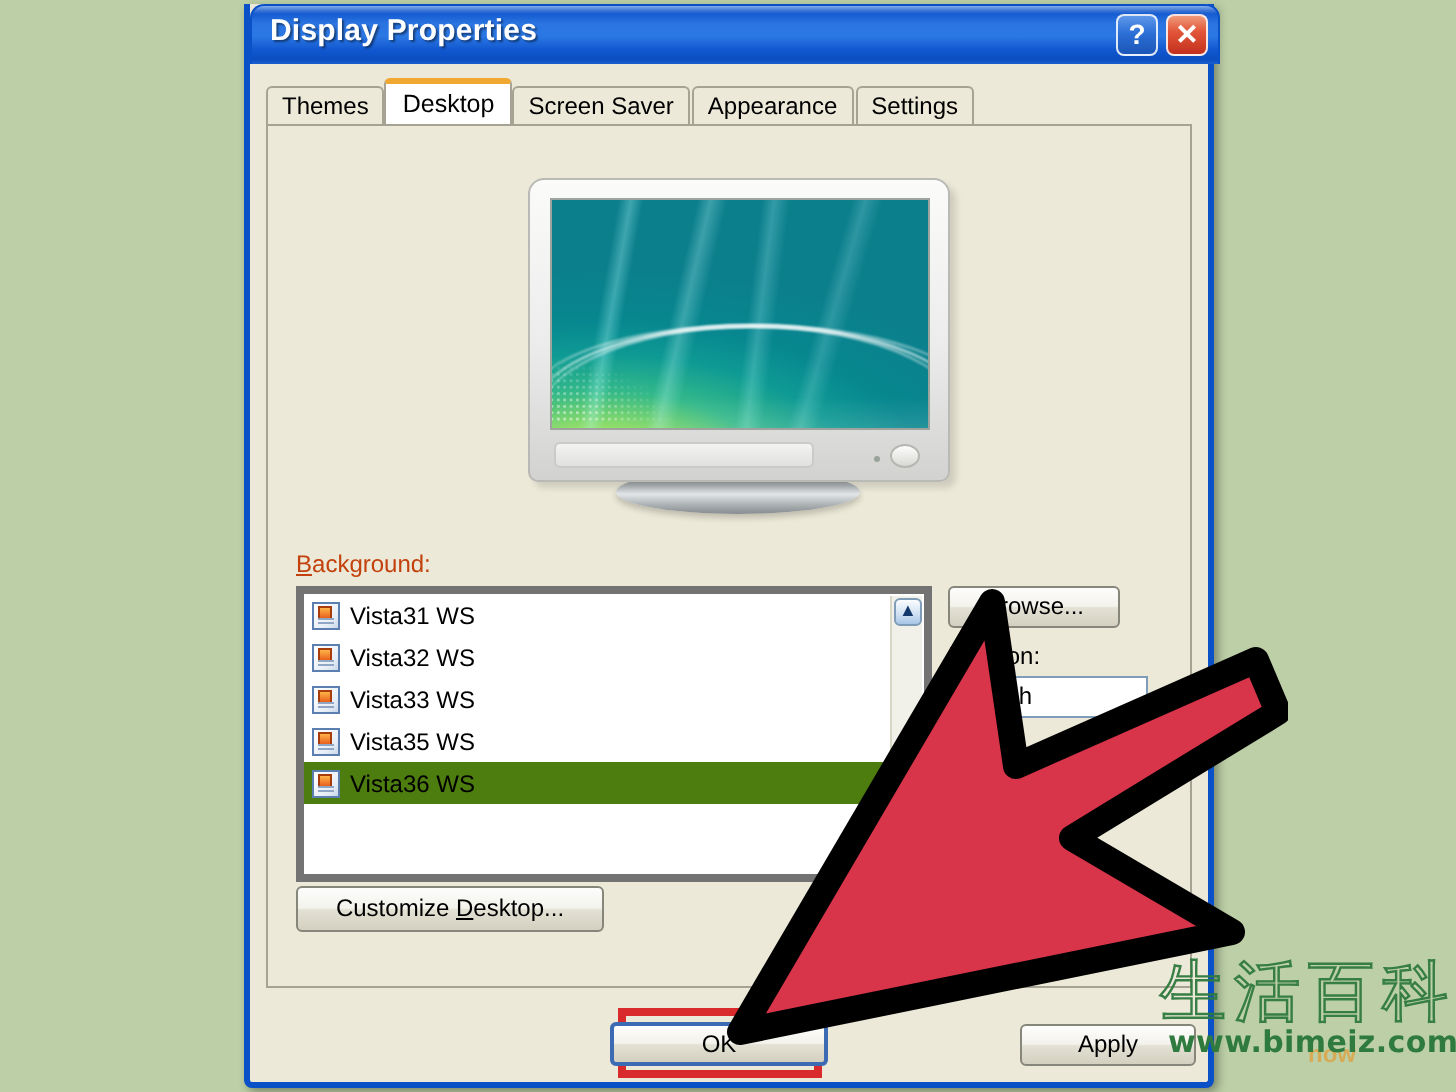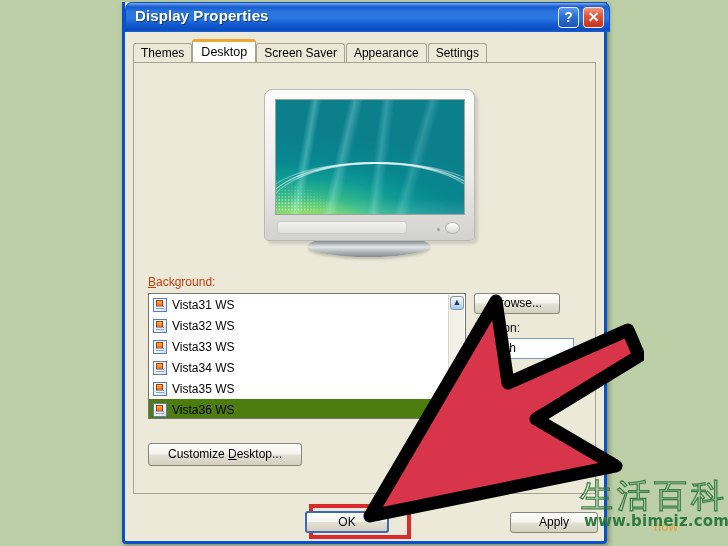--- a/index.html
+++ b/index.html
@@ -268,23 +268,23 @@
     font-size: 12px;
     color: #c2410c;
   }
   #bg-label u { text-decoration: underline; }
 
   #listbox {
     position: absolute;
     left: 14px;
     top: 230px;
     width: 318px;
-    height: 126px;
+    height: 148px;
     background: #ffffff;
-    border: 1px solid #737373;
+    border: 4px solid #737373;
     box-sizing: border-box;
     overflow: hidden;
   }
   .list-item {
     display: flex;
     align-items: center;
     height: 21px;
     padding-left: 4px;
     font-size: 12px;
     color: #000;
@@ -422,21 +422,21 @@
     top: 5px;
     width: 102px;
     height: 35px;
     border: 4px solid #d92b2b;
     box-sizing: border-box;
   }
   #ok-btn {
     position: absolute;
     left: 180px;
     top: 12px;
-    width: 84px;
+    width: 109px;
     height: 22px;
     line-height: 18px;
     border: 2px solid #3c6bb4;
     border-radius: 3px;
   }
   #cancel-btn {
     position: absolute;
     left: 290px;
     top: 13px;
     width: 88px;
@@ -557,24 +557,20 @@
       <div class="list-item">
         <span class="file-icon"></span>
         <span>Vista32 WS</span>
       </div>
       <div class="list-item">
         <span class="file-icon"></span>
         <span>Vista33 WS</span>
       </div>
       <div class="list-item">
         <span class="file-icon"></span>
-        <span>Vista34 WS</span>
-      </div>
-      <div class="list-item">
-        <span class="file-icon"></span>
         <span>Vista35 WS</span>
       </div>
       <div class="list-item selected">
         <span class="file-icon"></span>
         <span>Vista36 WS</span>
       </div>
 
       <div id="scrollbar">
         <div id="scroll-up">▲</div>
       </div>

